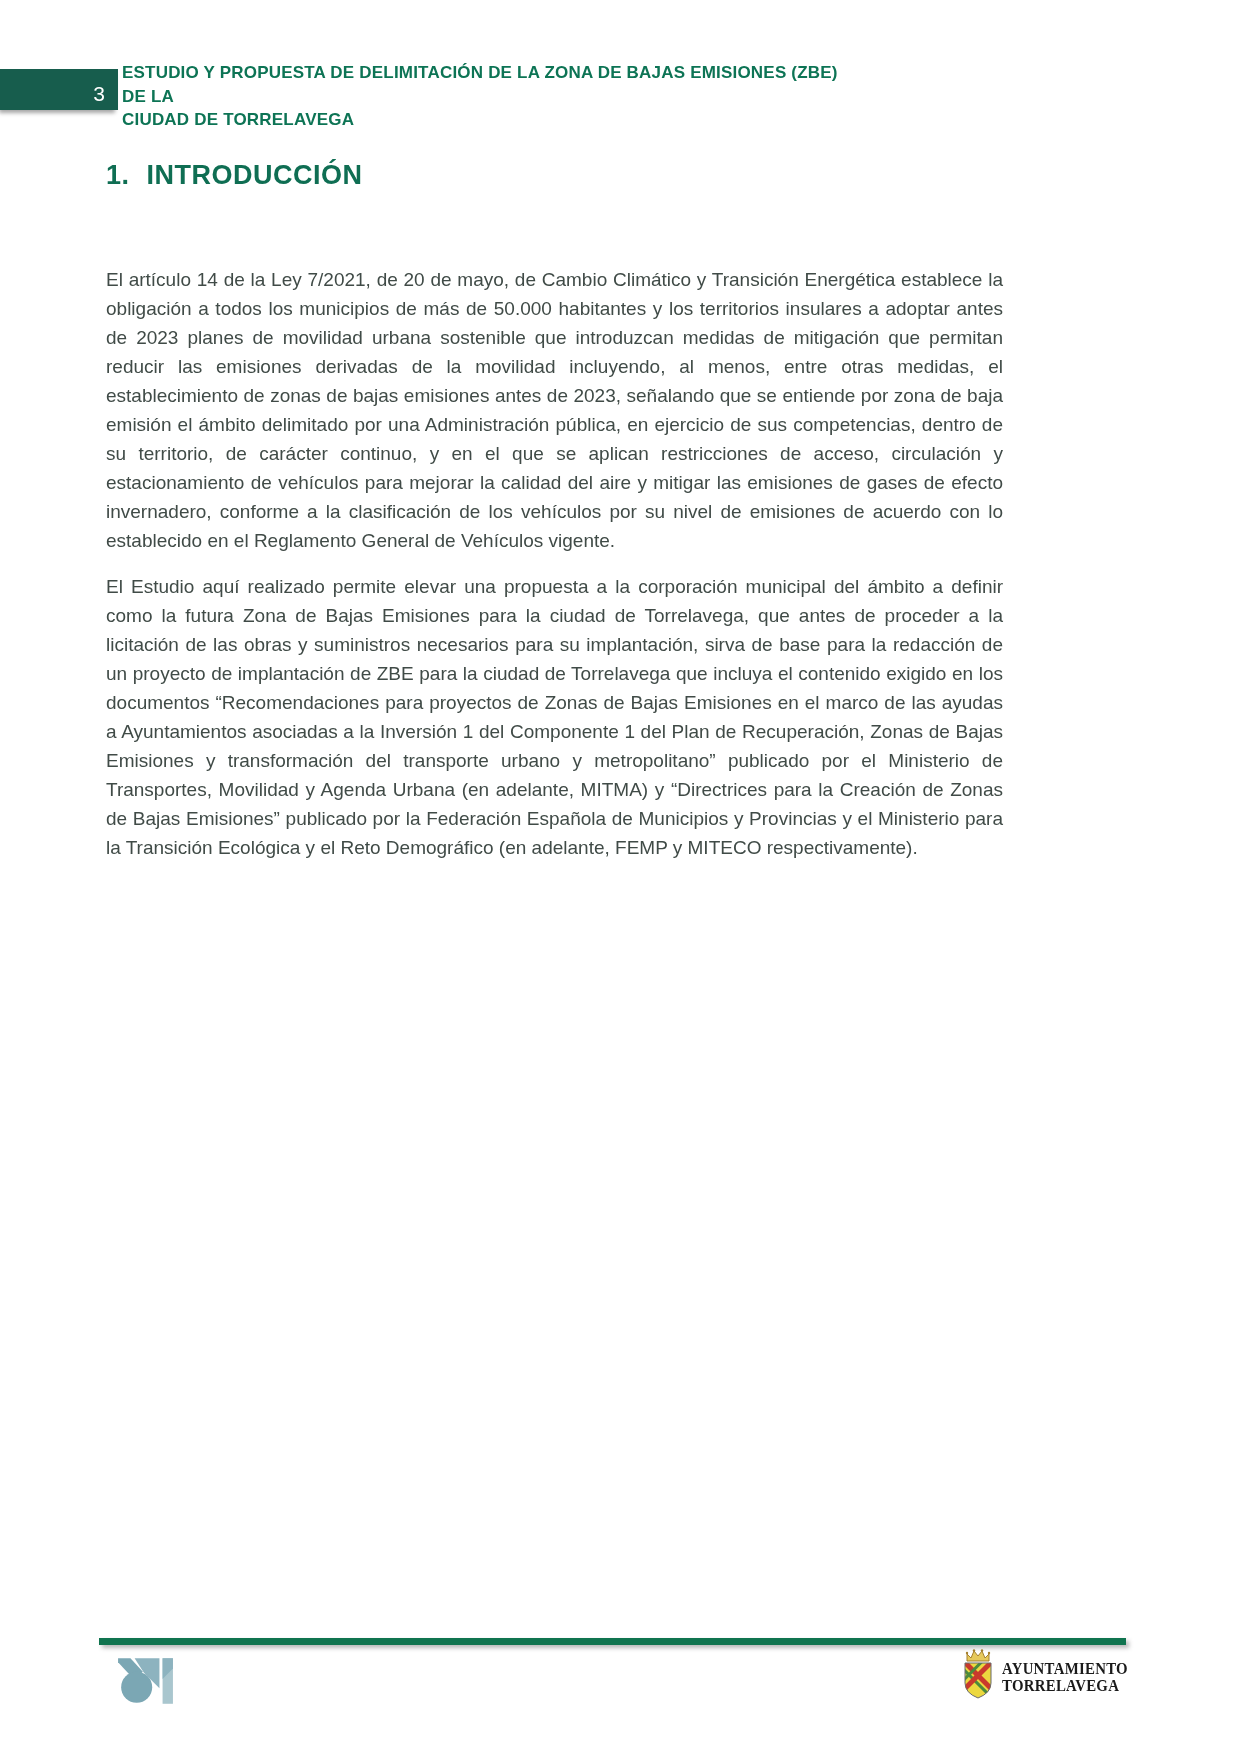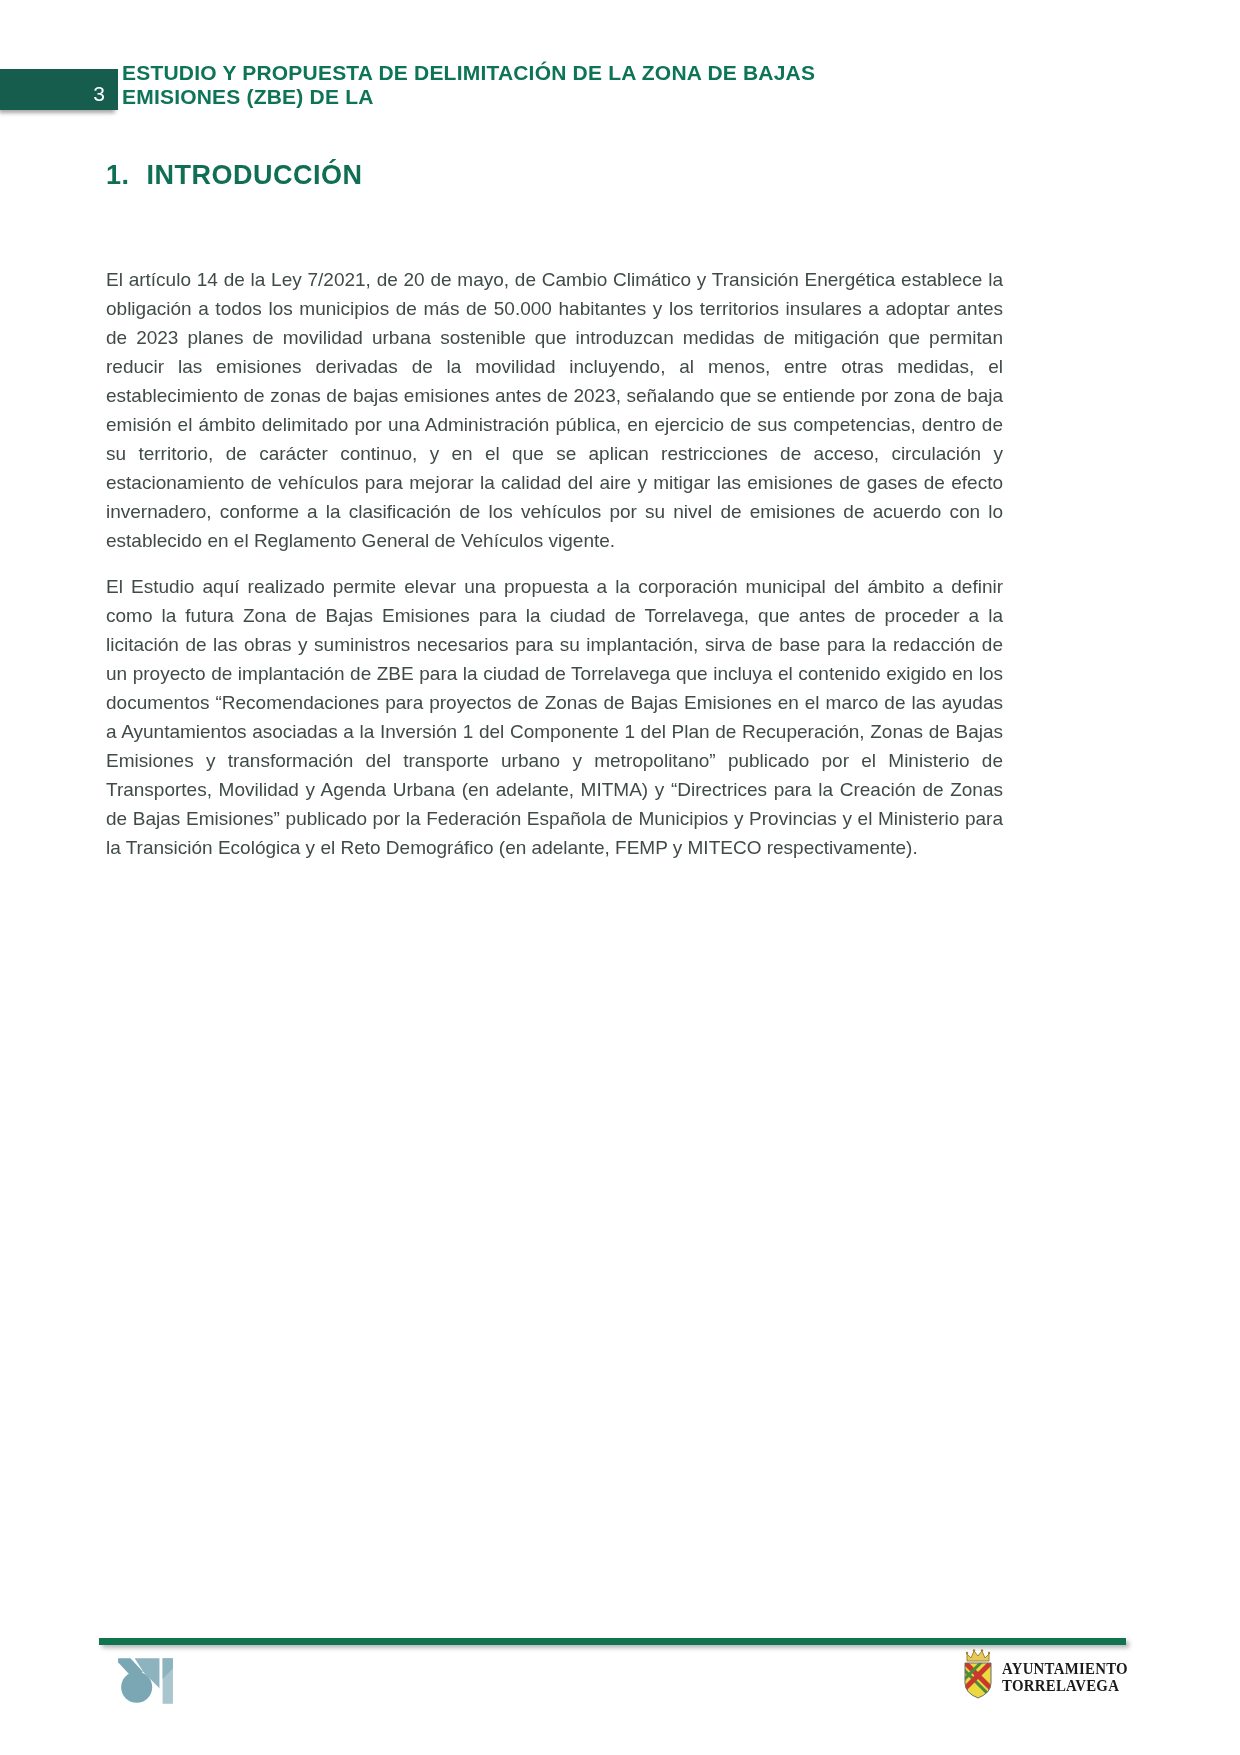--- a/index.html
+++ b/index.html
@@ -36,21 +36,21 @@
     padding: 0 13px 6px 0;
     font-weight: 400;
   }
   .header-title {
     position: absolute;
     left: 122px;
     top: 61px;
     width: 740px;
     color: var(--header_title, #0d7455);
     font-weight: 700;
-    font-size: 21px;
+    font-size: 17px;
     line-height: 23.5px;
     letter-spacing: 0.2px;
   }
 
   
   .section-heading {
     position: absolute;
     left: 106px;
     top: 160px;
     color: var(--section_title, #0f6e53);
@@ -118,20 +118,21 @@
 </head>
 <body>
 
 <div class="page">
 
   <div class="page-number-box">
     <span class="page-number">3</span>
   </div>
   <div class="header-title">
     <div>ESTUDIO Y PROPUESTA DE DELIMITACIÓN DE LA ZONA DE BAJAS EMISIONES (ZBE) DE LA</div>
+    <div>CIUDAD DE TORRELAVEGA</div>
   </div>
 
   <div class="section-heading">
     <span class="sec-num">1.</span>
     <span class="sec-title">INTRODUCCIÓN</span>
   </div>
 
   <div class="content">
     <p>El artículo 14 de la Ley 7/2021, de 20 de mayo, de Cambio Climático y Transición Energética establece la obligación a todos los municipios de más de 50.000 habitantes y los territorios insulares a adoptar antes de 2023 planes de movilidad urbana sostenible que introduzcan medidas de mitigación que permitan reducir las emisiones derivadas de la movilidad incluyendo, al menos, entre otras medidas, el establecimiento de zonas de bajas emisiones antes de 2023, señalando que se entiende por zona de baja emisión el ámbito delimitado por una Administración pública, en ejercicio de sus competencias, dentro de su territorio, de carácter continuo, y en el que se aplican restricciones de acceso, circulación y estacionamiento de vehículos para mejorar la calidad del aire y mitigar las emisiones de gases de efecto invernadero, conforme a la clasificación de los vehículos por su nivel de emisiones de acuerdo con lo establecido en el Reglamento General de Vehículos vigente.</p>
     <p>El Estudio aquí realizado permite elevar una propuesta a la corporación municipal del ámbito a definir como la futura Zona de Bajas Emisiones para la ciudad de Torrelavega, que antes de proceder a la licitación de las obras y suministros necesarios para su implantación, sirva de base para la redacción de un proyecto de implantación de ZBE para la ciudad de Torrelavega que incluya  el contenido exigido en los documentos “Recomendaciones para proyectos de Zonas de Bajas Emisiones en el marco de las ayudas a Ayuntamientos asociadas a la Inversión 1 del Componente 1 del Plan de Recuperación, Zonas de Bajas Emisiones y transformación del transporte urbano y metropolitano” publicado por el Ministerio de Transportes, Movilidad y Agenda Urbana (en adelante, MITMA) y “Directrices para la Creación de Zonas de Bajas Emisiones” publicado por la Federación Española de Municipios y Provincias y el Ministerio para la Transición Ecológica y el Reto Demográfico (en adelante, FEMP y MITECO respectivamente).</p>

